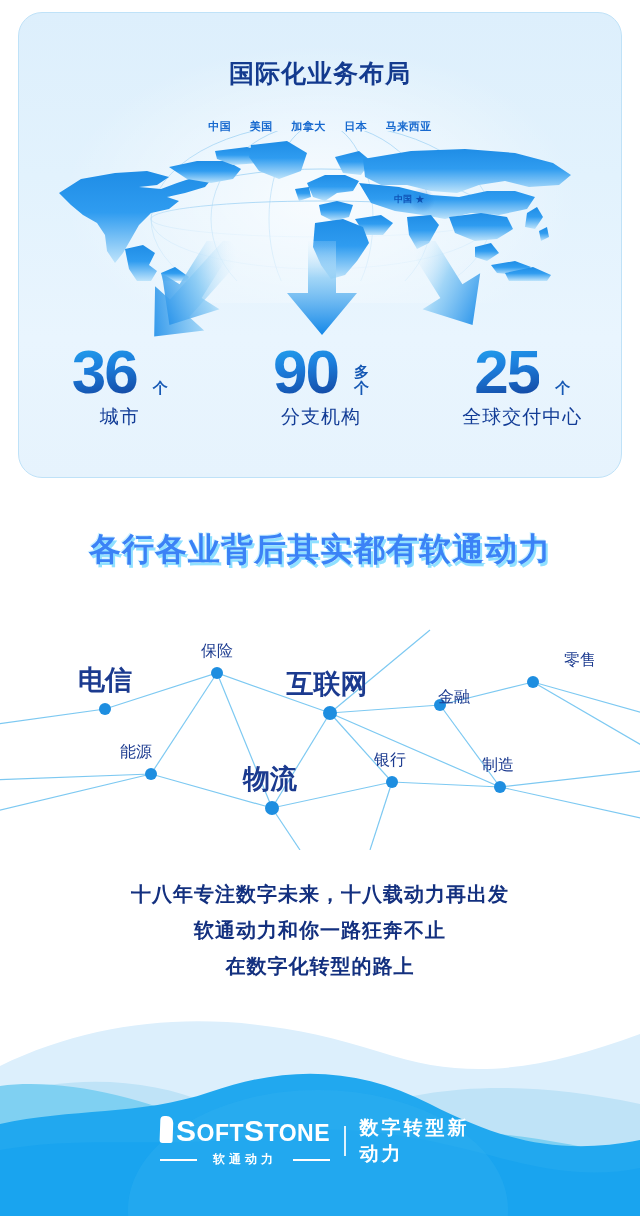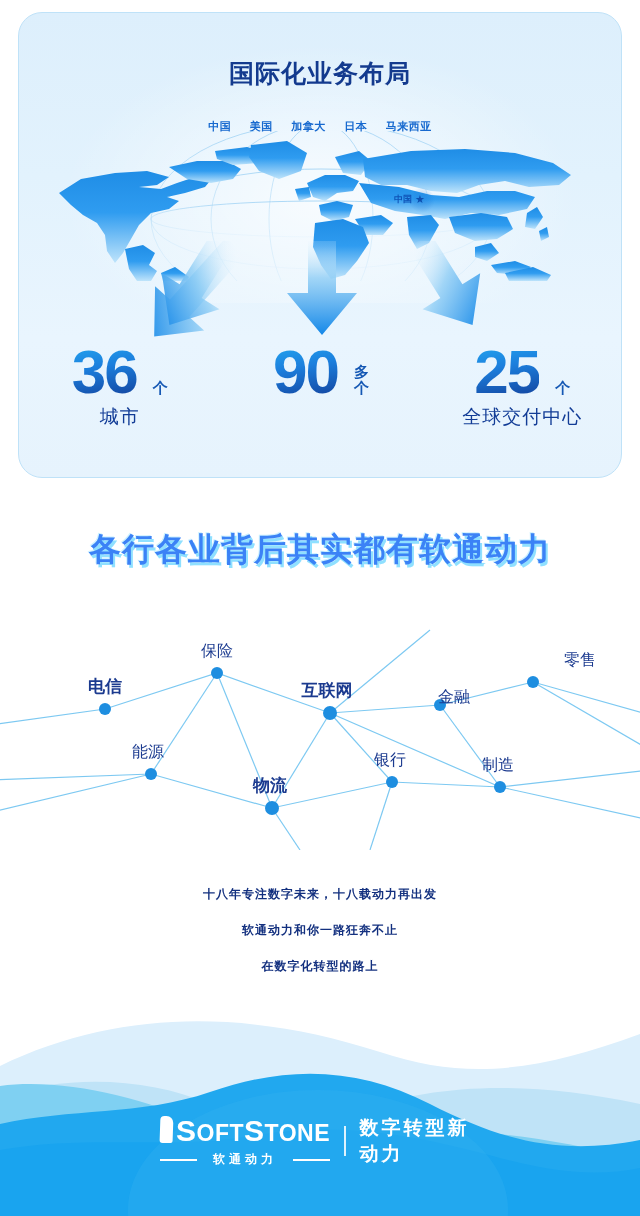--- a/index.html
+++ b/index.html
@@ -90,26 +90,26 @@
   }
 
   
   .network { position: absolute; left: 0; top: 620px; width: 640px; height: 230px; }
   .network svg { position: absolute; left: 0; top: 0; width: 640px; height: 230px; }
   .net-label {
     position: absolute; color: #1b3a8f; white-space: nowrap;
     transform: translate(-50%, -100%);
   }
   .net-label.sm { font-size: 16px; }
-  .net-label.lg { font-size: 17px; font-weight: bold; }
+  .net-label.lg { font-size: 27px; font-weight: bold; }
 
   
   .tagline { position: absolute; left: 0; top: 876px; width: 640px; text-align: center; }
   .tagline div {
-    font-size: 12px; font-weight: bold; color: #13307f;
+    font-size: 20px; font-weight: bold; color: #13307f;
     letter-spacing: 1px; line-height: 36px;
   }
 
   
   .footer { position: absolute; left: 0; bottom: 0; width: 640px; height: 216px; overflow: hidden; }
   .footer svg { position: absolute; left: 0; top: 0; width: 640px; height: 216px; }
   .logo-block {
     position: absolute; left: 50%; bottom: 48px; transform: translateX(-50%);
     display: flex; align-items: center; gap: 14px; color: #fff;
   }
@@ -254,20 +254,21 @@
         <div class="stat-label">城市</div>
       </div>
       <div class="stat">
         <div class="stat-num-row">
           <span class="big-num">90</span>
           <span class="suffix-stack">
             <span>多</span>
             <span>个</span>
           </span>
         </div>
+        <div class="stat-label">分支机构</div>
       </div>
       <div class="stat">
         <div class="stat-num-row">
           <span class="big-num">25</span>
           <span class="suffix-stack">
             <span>个</span>
           </span>
         </div>
         <div class="stat-label">全球交付中心</div>
       </div>
@@ -304,21 +305,21 @@
         <circle cx="272" cy="188" r="7"></circle>
         <circle cx="392" cy="162" r="6"></circle>
         <circle cx="500" cy="167" r="6"></circle>
       </g>
     </svg>
     <div class="net-label lg" style="left:105px; top:78px;">电信</div>
     <div class="net-label sm" style="left:217px; top:42px;">保险</div>
     <div class="net-label lg" style="left:327px; top:82px;">互联网</div>
     <div class="net-label sm" style="left:442px; top:88px;margin-left:12px;">金融</div>
     <div class="net-label sm" style="left:536px; top:51px;margin-left:44px;">零售</div>
-    <div class="net-label sm" style="left:148px; top:143px;">能源</div>
+    <div class="net-label sm" style="left:136px; top:143px;">能源</div>
     <div class="net-label lg" style="left:270px; top:177px;">物流</div>
     <div class="net-label sm" style="left:390px; top:151px;">银行</div>
     <div class="net-label sm" style="left:498px; top:156px;">制造</div>
   </div>
 
   <div class="tagline">
     <div>十八年专注数字未来，十八载动力再出发</div>
     <div>软通动力和你一路狂奔不止</div>
     <div>在数字化转型的路上</div>
   </div>

